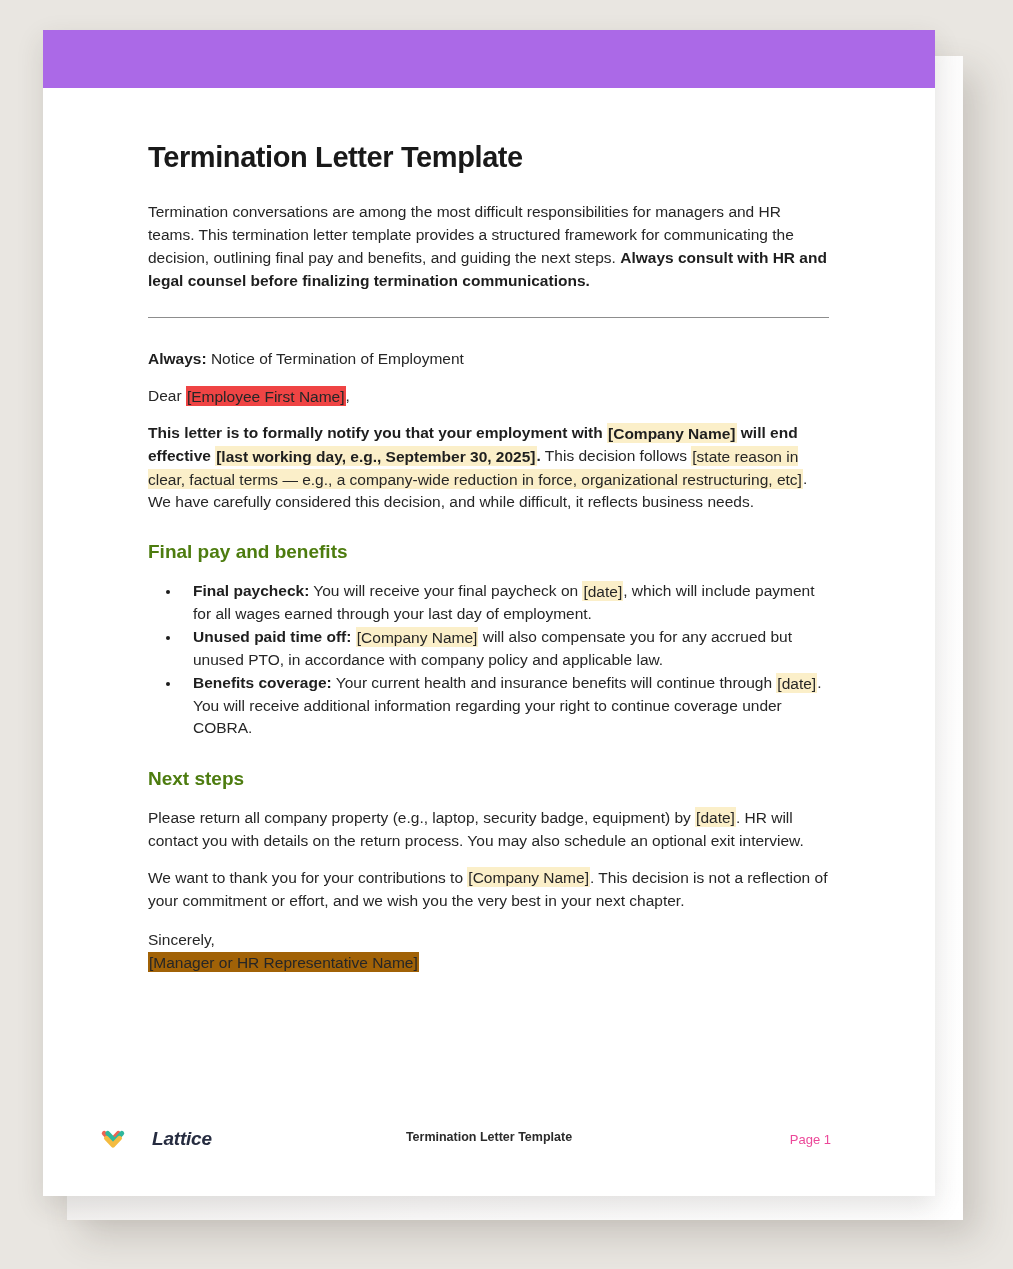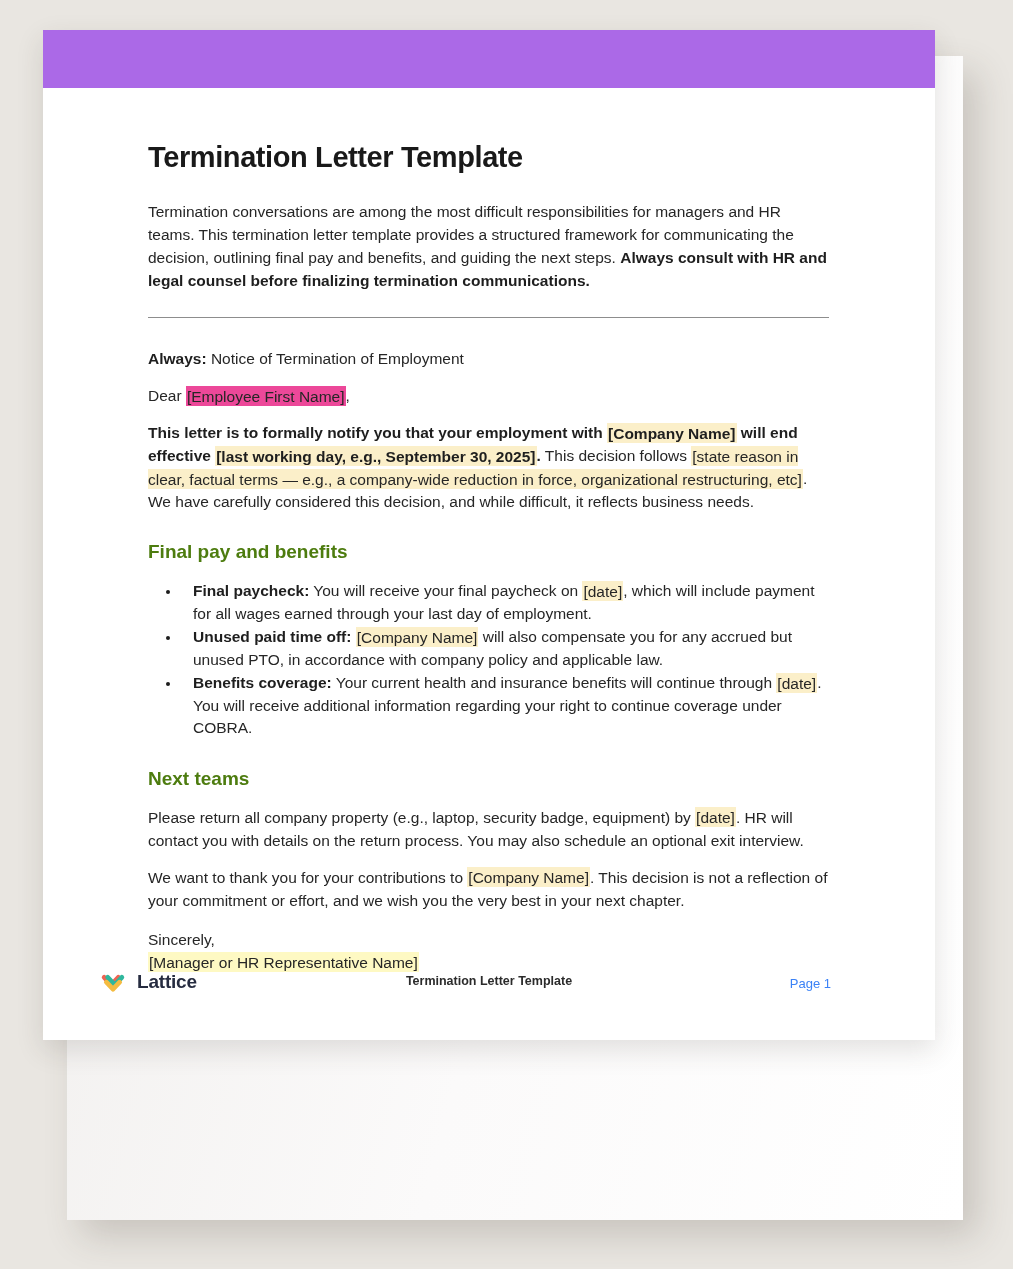--- a/index.html
+++ b/index.html
@@ -12,21 +12,21 @@
     overflow:hidden;
   }
   .back-sheet {
     position:absolute; left:67px; top:56px;
     width:896px; height:1164px;
     background:linear-gradient(105deg,#efedeb 0%,#fbfafa 55%,#ffffff 100%);
     box-shadow:14px 16px 34px rgba(70,62,50,.20);
   }
   .sheet {
     position:absolute; left:43px; top:30px;
-    width:892px; height:1010px;
+    width:892px; height:1166px;
     background:#ffffff;
     box-shadow:0 10px 26px rgba(60,52,42,.14);
   }
   .accent-bar { width:100%; height:58px; }
   .content { padding:52px 106px 0 105px; }
   h1 {
     margin:0 0 26px;
     font-size:29px; line-height:34px; font-weight:700;
     letter-spacing:-0.4px; color:#191919;
   }
@@ -46,67 +46,67 @@
   ul.bullets li {
     font-size:15.5px; line-height:22.5px; color:#262626;
     padding-left:12px; margin:0 0 1px;
   }
   ul.bullets li::marker { font-size:13px; color:#1c1c1c; }
   .signoff { margin-top:16px; }
   .footer {
     position:absolute; bottom:44px; left:55px; right:104px; height:26px;
     display:flex; align-items:center;
   }
-  .footer-logo { display:flex; align-items:flex-start; gap:9px; }
+  .footer-logo { display:flex; align-items:center; gap:24px;font-style:italic; }
   .brand-name {
     font-size:19px; font-weight:700; color:#262c40; letter-spacing:-0.2px;
   }
   .footer-doc-title {
     position:absolute; left:-55px; right:-104px; top:4px;
     text-align:center;
     font-size:12.5px; font-weight:700; color:#2b2b2b;
   }
-  .footer-page { margin-left:auto; font-size:13px; color:#3b82f6; }
+  .footer-page { margin-left:auto; font-size:13px; color:#ec4899; }
 </style>
 </head>
 <body>
 
 <div class="back-sheet"></div>
 
 <div class="sheet">
   <div class="accent-bar" style="background: rgb(171, 105, 231);"></div>
 
   <div class="content">
     <h1>Termination Letter Template</h1>
 
     <p class="intro"><span>Termination conversations are among the most difficult responsibilities for managers and HR teams. This termination letter template provides a structured framework for communicating the decision, outlining final pay and benefits, and guiding the next steps. </span><strong>Always consult with HR and legal counsel before finalizing termination communications.</strong></p>
 
     <hr class="divider">
 
     <p><strong>Always:</strong><span> Notice of Termination of Employment</span></p>
 
-    <p><span>Dear </span><mark style="background: #ec4899;">[Employee First Name]</mark><span>,</span></p>
+    <p><span>Dear </span><mark style="background: #ef4444;">[Employee First Name]</mark><span>,</span></p>
 
     <p><strong><span>This letter is to formally notify you that your employment with </span><mark style="background: rgb(251, 239, 201);">[Company Name]</mark><span> will end effective </span><mark style="background: rgb(251, 239, 201);">[last working day, e.g., September 30, 2025]</mark><span>.</span></strong><span> This decision follows </span><mark style="background: rgb(251, 239, 201);">[state reason in clear, factual terms — e.g., a company-wide reduction in force, organizational restructuring, etc]</mark><span>. We have carefully considered this decision, and while difficult, it reflects business needs.</span></p>
 
     <h2>Final pay and benefits</h2>
 
     <ul class="bullets">
       <li><strong>Final paycheck:</strong><span> You will receive your final paycheck on </span><mark style="background: rgb(251, 239, 201);">[date]</mark><span>, which will include payment for all wages earned through your last day of employment.</span></li>
       <li><strong>Unused paid time off:</strong><span> </span><mark style="background: rgb(251, 239, 201);">[Company Name]</mark><span> will also compensate you for any accrued but unused PTO, in accordance with company policy and applicable law.</span></li>
       <li><strong>Benefits coverage:</strong><span> Your current health and insurance benefits will continue through </span><mark style="background: rgb(251, 239, 201);">[date]</mark><span>. You will receive additional information regarding your right to continue coverage under COBRA.</span></li>
     </ul>
 
-    <h2>Next teams</h2>
+    <h2>Next steps</h2>
 
     <p><span>Please return all company property (e.g., laptop, security badge, equipment) by </span><mark style="background: rgb(251, 239, 201);">[date]</mark><span>. HR will contact you with details on the return process. You may also schedule an optional exit interview.</span></p>
 
     <p><span>We want to thank you for your contributions to </span><mark style="background: rgb(251, 239, 201);">[Company Name]</mark><span>. This decision is not a reflection of your commitment or effort, and we wish you the very best in your next chapter.</span></p>
 
-    <p class="signoff"><span>Sincerely,</span><br><mark style="background: #fef9c3;">[Manager or HR Representative Name]</mark></p>
+    <p class="signoff"><span>Sincerely,</span><br><mark style="background: #a16207;">[Manager or HR Representative Name]</mark></p>
   </div>
 
   <div class="footer">
     <div class="footer-logo">
       <span style="display:inline-flex;">
         <svg width="30" height="25" viewBox="0 0 34 28" fill="none" xmlns="http://www.w3.org/2000/svg">
           <path d="M7 7 L15 15.5 L23 7" stroke="#ee6352" stroke-width="5.4" stroke-linecap="round" stroke-linejoin="round"></path>
           <path d="M11 7 L19 15.5 L27 7" stroke="#2fb79d" stroke-width="5.4" stroke-linecap="round" stroke-linejoin="round"></path>
           <path d="M9.5 12.5 L17 20.5 L24.5 12.5" stroke="#f4bb40" stroke-width="5.4" stroke-linecap="round" stroke-linejoin="round"></path>
         </svg>

